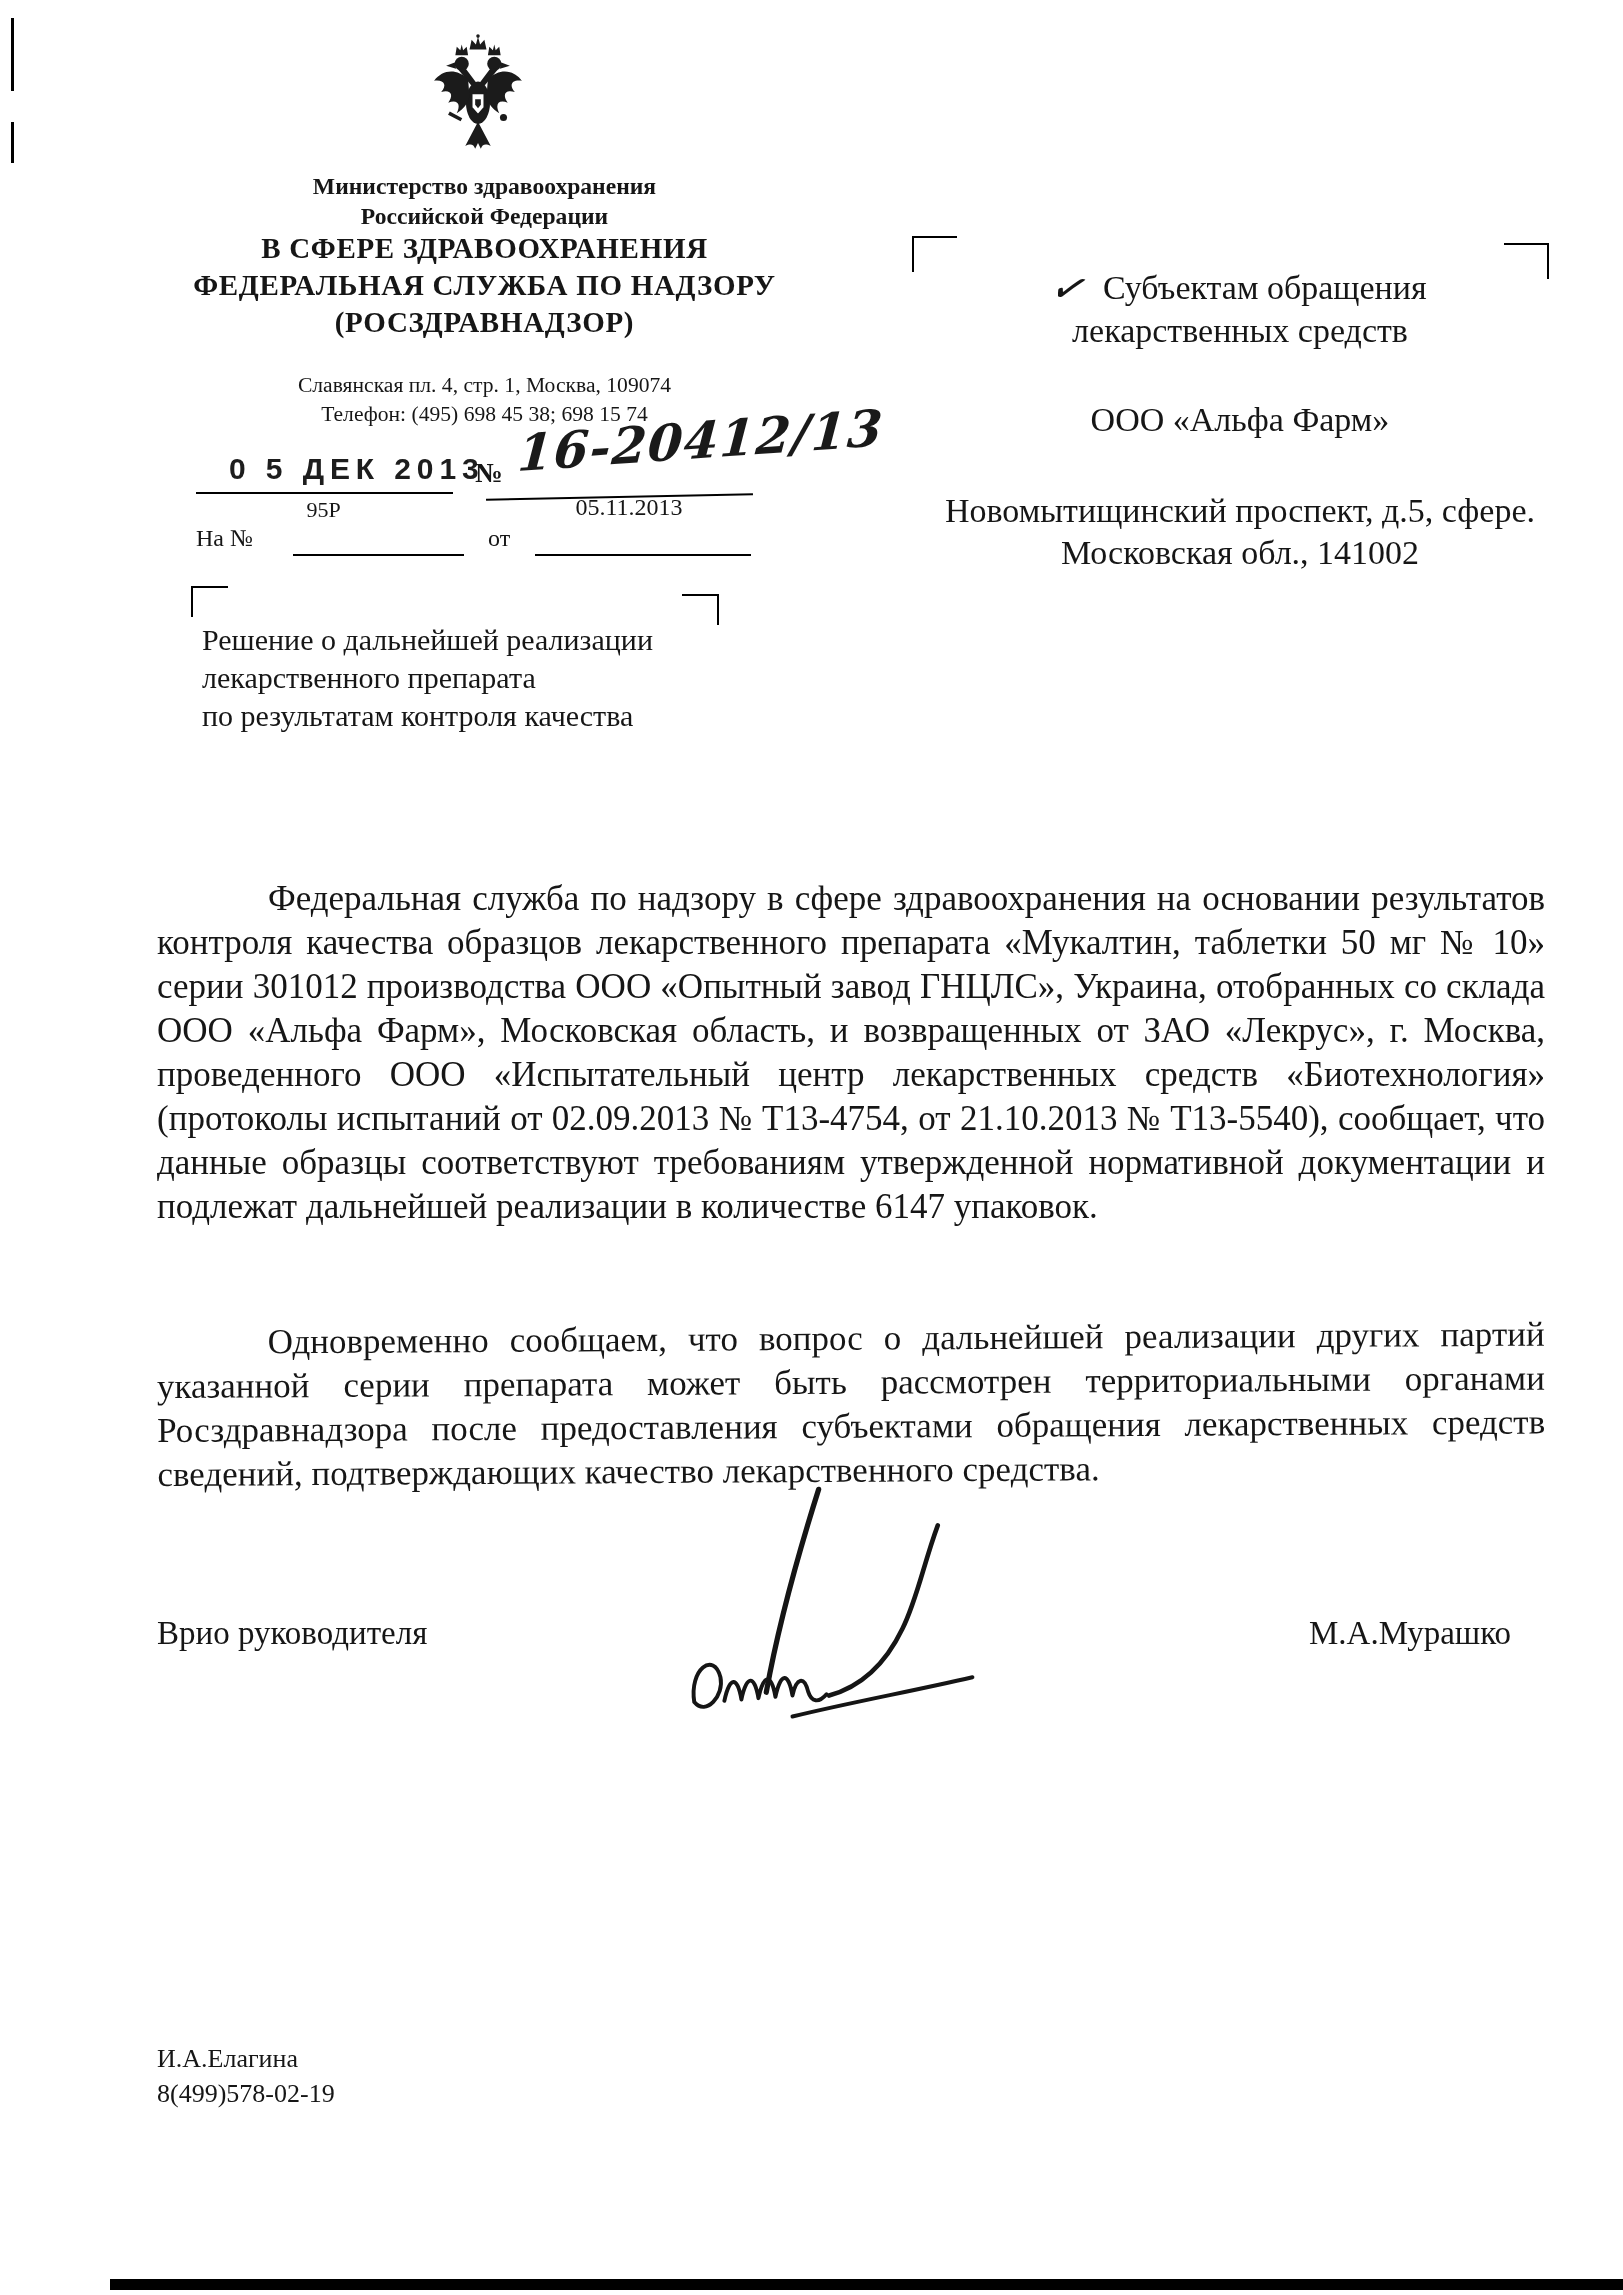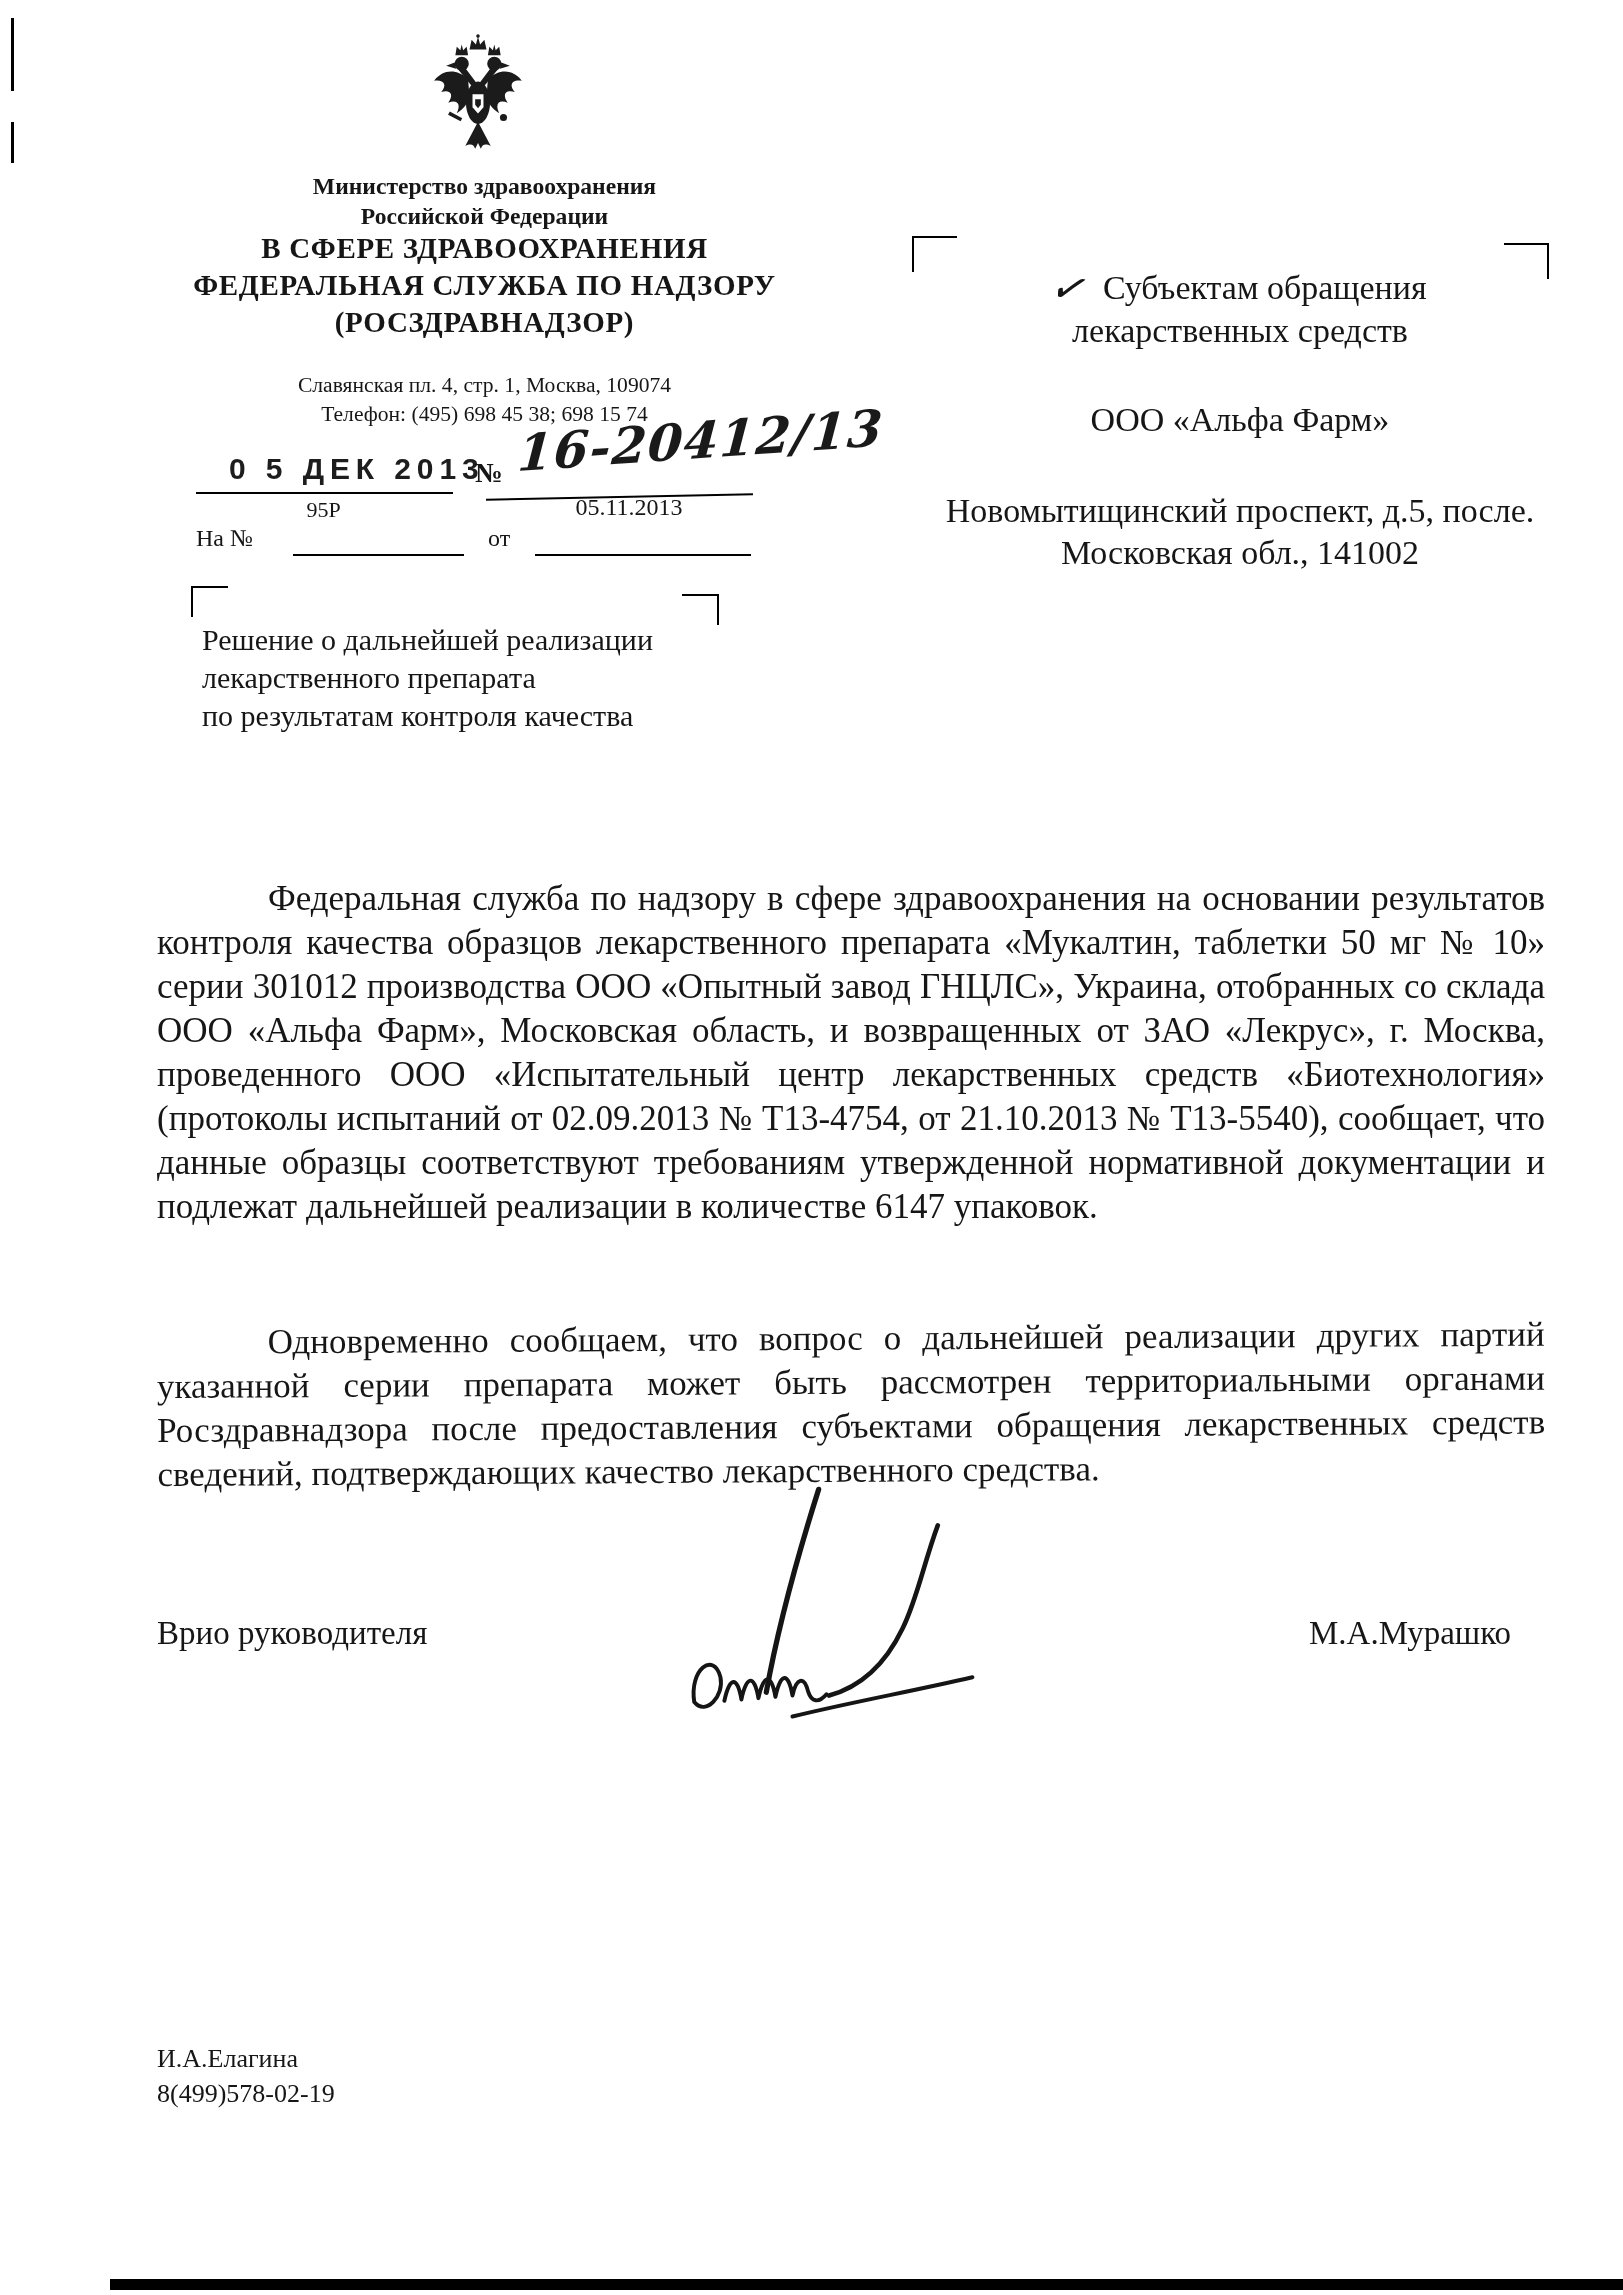--- a/index.html
+++ b/index.html
@@ -145,21 +145,21 @@
   <div class="abs corner tr" style="left:1504px; top:243px;"></div>
 
   <div class="abs col-right addressee">
     <div>
       <span class="checkmark">✓</span><span>Субъектам обращения</span>
     </div>
     <div>лекарственных средств</div>
   </div>
   <div class="abs col-right company">ООО «Альфа Фарм»</div>
   <div class="abs col-right recipient-addr">
-    <div>Новомытищинский проспект, д.5, после.</div>
+    <div>Новомытищинский проспект, д.5, сфере.</div>
     <div>Московская обл., 141002</div>
   </div>
 
   <div class="abs corner tl" style="left:191px; top:586px; width:35px; height:29px;"></div>
   <div class="abs corner tr" style="left:682px; top:594px; width:35px; height:29px;"></div>
 
   <div class="abs subject">
     <div>Решение  о дальнейшей реализации</div>
     <div>лекарственного препарата</div>
     <div>по результатам контроля качества</div>

